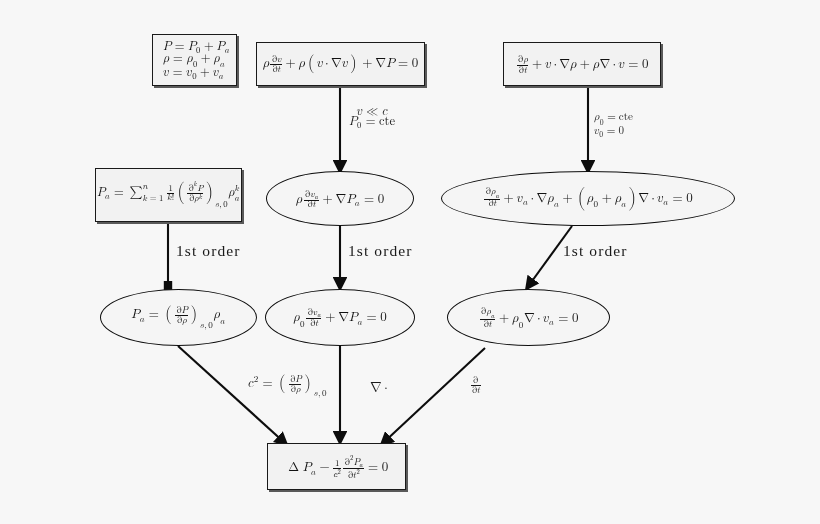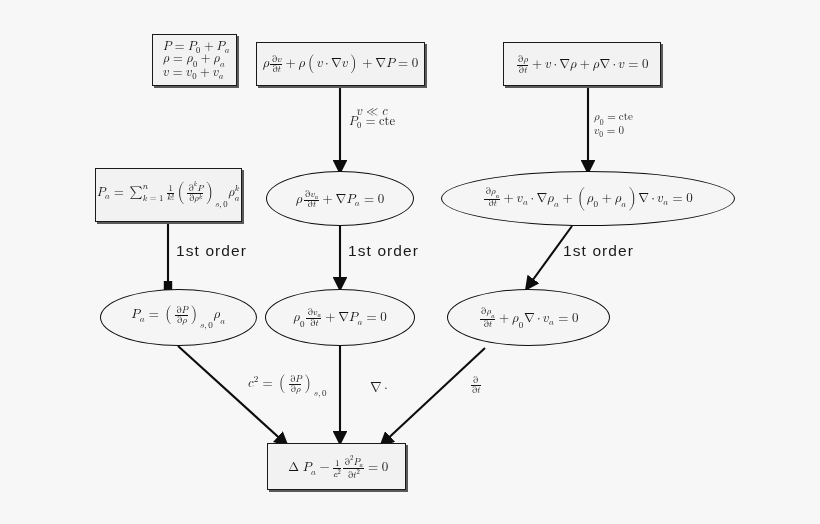--- a/index.html
+++ b/index.html
@@ -31,21 +31,21 @@
     border-radius:50%;
   }
   .edge-label{
     position:absolute;z-index:3;
     color:#1a1a1a;
     background:transparent;
     line-height:1.25;
     white-space:nowrap;
   }
   .order-label{
-    font-family:Liberation Sans, sans-serif;
+    font-family:Liberation Serif, serif;
     font-size:15.5px;
     letter-spacing:1.1px;
   }
   math{font-size:1em;}
   .m11{font-size:11px;}
   .m125{font-size:12.5px;}
   .m13{font-size:13px;}
   .m14{font-size:14px;}
   .stack{display:flex;flex-direction:column;align-items:flex-start;gap:1px;}
   .stack-c{display:flex;flex-direction:column;align-items:center;gap:0px;}

